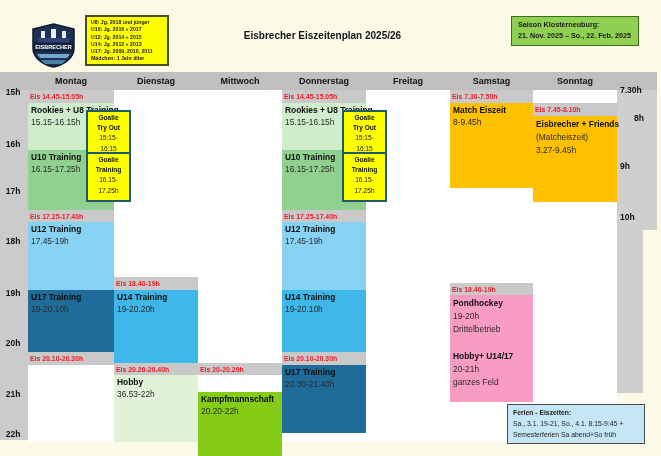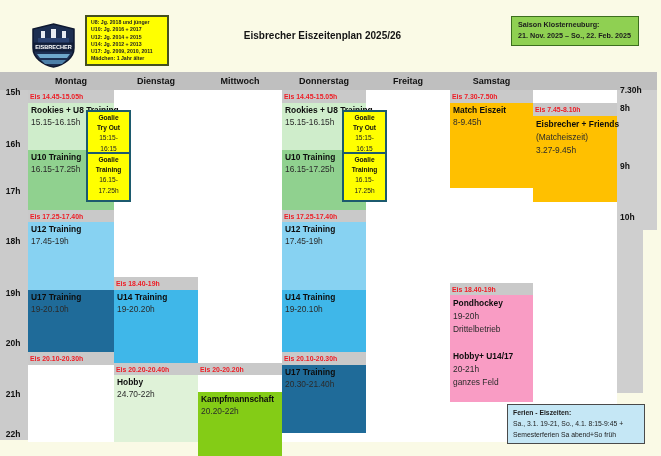--- a/index.html
+++ b/index.html
@@ -51,30 +51,31 @@
     <div class="leftcol"></div>
     <div class="rightcolA"></div>
     <div class="rightcolB"></div>
     <div class="white"></div>
   <div class="day-header" style="left: 28px; top: 72px; width: 86px; height: 18px;">Montag</div>
       <div class="day-header" style="left: 114px; top: 72px; width: 84px; height: 18px;">Dienstag</div>
       <div class="day-header" style="left: 198px; top: 72px; width: 84px; height: 18px;">Mittwoch</div>
       <div class="day-header" style="left: 282px; top: 72px; width: 84px; height: 18px;">Donnerstag</div>
       <div class="day-header" style="left: 366px; top: 72px; width: 84px; height: 28px;">Freitag</div>
       <div class="day-header" style="left: 450px; top: 72px; width: 83px; height: 18px;">Samstag</div>
+      <div class="day-header" style="left: 533px; top: 72px; width: 84px; height: 18px;">Sonntag</div>
       <div class="time-l" style="left: 0px; top: 86px; width: 26px; height: 12px;">15h</div>
       <div class="time-l" style="left: 0px; top: 138px; width: 26px; height: 12px;">16h</div>
       <div class="time-l" style="left: 0px; top: 185px; width: 26px; height: 12px;">17h</div>
       <div class="time-l" style="left: 0px; top: 235px; width: 26px; height: 12px;">18h</div>
       <div class="time-l" style="left: 0px; top: 287px; width: 26px; height: 12px;">19h</div>
       <div class="time-l" style="left: 0px; top: 337px; width: 26px; height: 12px;">20h</div>
       <div class="time-l" style="left: 0px; top: 388px; width: 26px; height: 12px;">21h</div>
       <div class="time-l" style="left: 0px; top: 428px; width: 26px; height: 12px;">22h</div>
       <div class="time-r" style="left: 620px; top: 84px; width: 38px; height: 12px;">7.30h</div>
-      <div class="time-r" style="left: 620px; top: 102px; width: 38px; height: 12px;">8h</div>
+      <div class="time-r" style="left: 620px; top: 112px; width: 38px; height: 12px; text-align: center;">8h</div>
       <div class="time-r" style="left: 620px; top: 160px; width: 38px; height: 12px;">9h</div>
       <div class="time-r" style="left: 620px; top: 211px; width: 38px; height: 12px;">10h</div>
       <div class="strip" style="left: 28px; top: 90px; width: 86px; height: 13px;">Eis 14.45-15.05h</div>
       <div class="strip" style="left: 28px; top: 210px; width: 86px; height: 12px;">Eis 17.25-17.40h</div>
       <div class="strip" style="left: 28px; top: 352px; width: 86px; height: 13px;">Eis 20.10-20.30h</div>
       <div class="strip" style="left: 114px; top: 277px; width: 84px; height: 13px;">Eis 18.40-19h</div>
       <div class="strip" style="left: 114px; top: 363px; width: 84px; height: 12px;">Eis 20.20-20.40h</div>
       <div class="strip" style="left: 198px; top: 363px; width: 84px; height: 12px;">Eis 20-20.20h</div>
       <div class="strip" style="left: 282px; top: 90px; width: 84px; height: 13px;">Eis 14.45-15.05h</div>
       <div class="strip" style="left: 282px; top: 210px; width: 84px; height: 12px;">Eis 17.25-17.40h</div>
@@ -97,21 +98,21 @@
       <div class="event" style="left: 28px; top: 290px; width: 86px; height: 62px; background: rgb(31, 107, 153);">
         <div class="l b">U17 Training</div>
         <div class="l">19-20.10h</div>
       </div>
       <div class="event" style="left: 114px; top: 290px; width: 84px; height: 73px; background: rgb(63, 183, 233);">
         <div class="l b">U14 Training</div>
         <div class="l">19-20.20h</div>
       </div>
       <div class="event" style="left: 114px; top: 375px; width: 84px; height: 67px; background: rgb(223, 242, 216);">
         <div class="l b">Hobby</div>
-        <div class="l">24.70-22h</div>
+        <div class="l">36.53-22h</div>
       </div>
       <div class="event" style="left: 198px; top: 392px; width: 84px; height: 68px; background: #84cc16;">
         <div class="l b">Kampfmannschaft</div>
         <div class="l">20.20-22h</div>
       </div>
       <div class="event" style="left: 282px; top: 103px; width: 84px; height: 47px; background: rgb(207, 237, 203);">
         <div class="l b">Rookies + U8 Training</div>
         <div class="l">15.15-16.15h</div>
       </div>
       <div class="event" style="left: 282px; top: 150px; width: 84px; height: 60px; background: rgb(144, 209, 143);">

